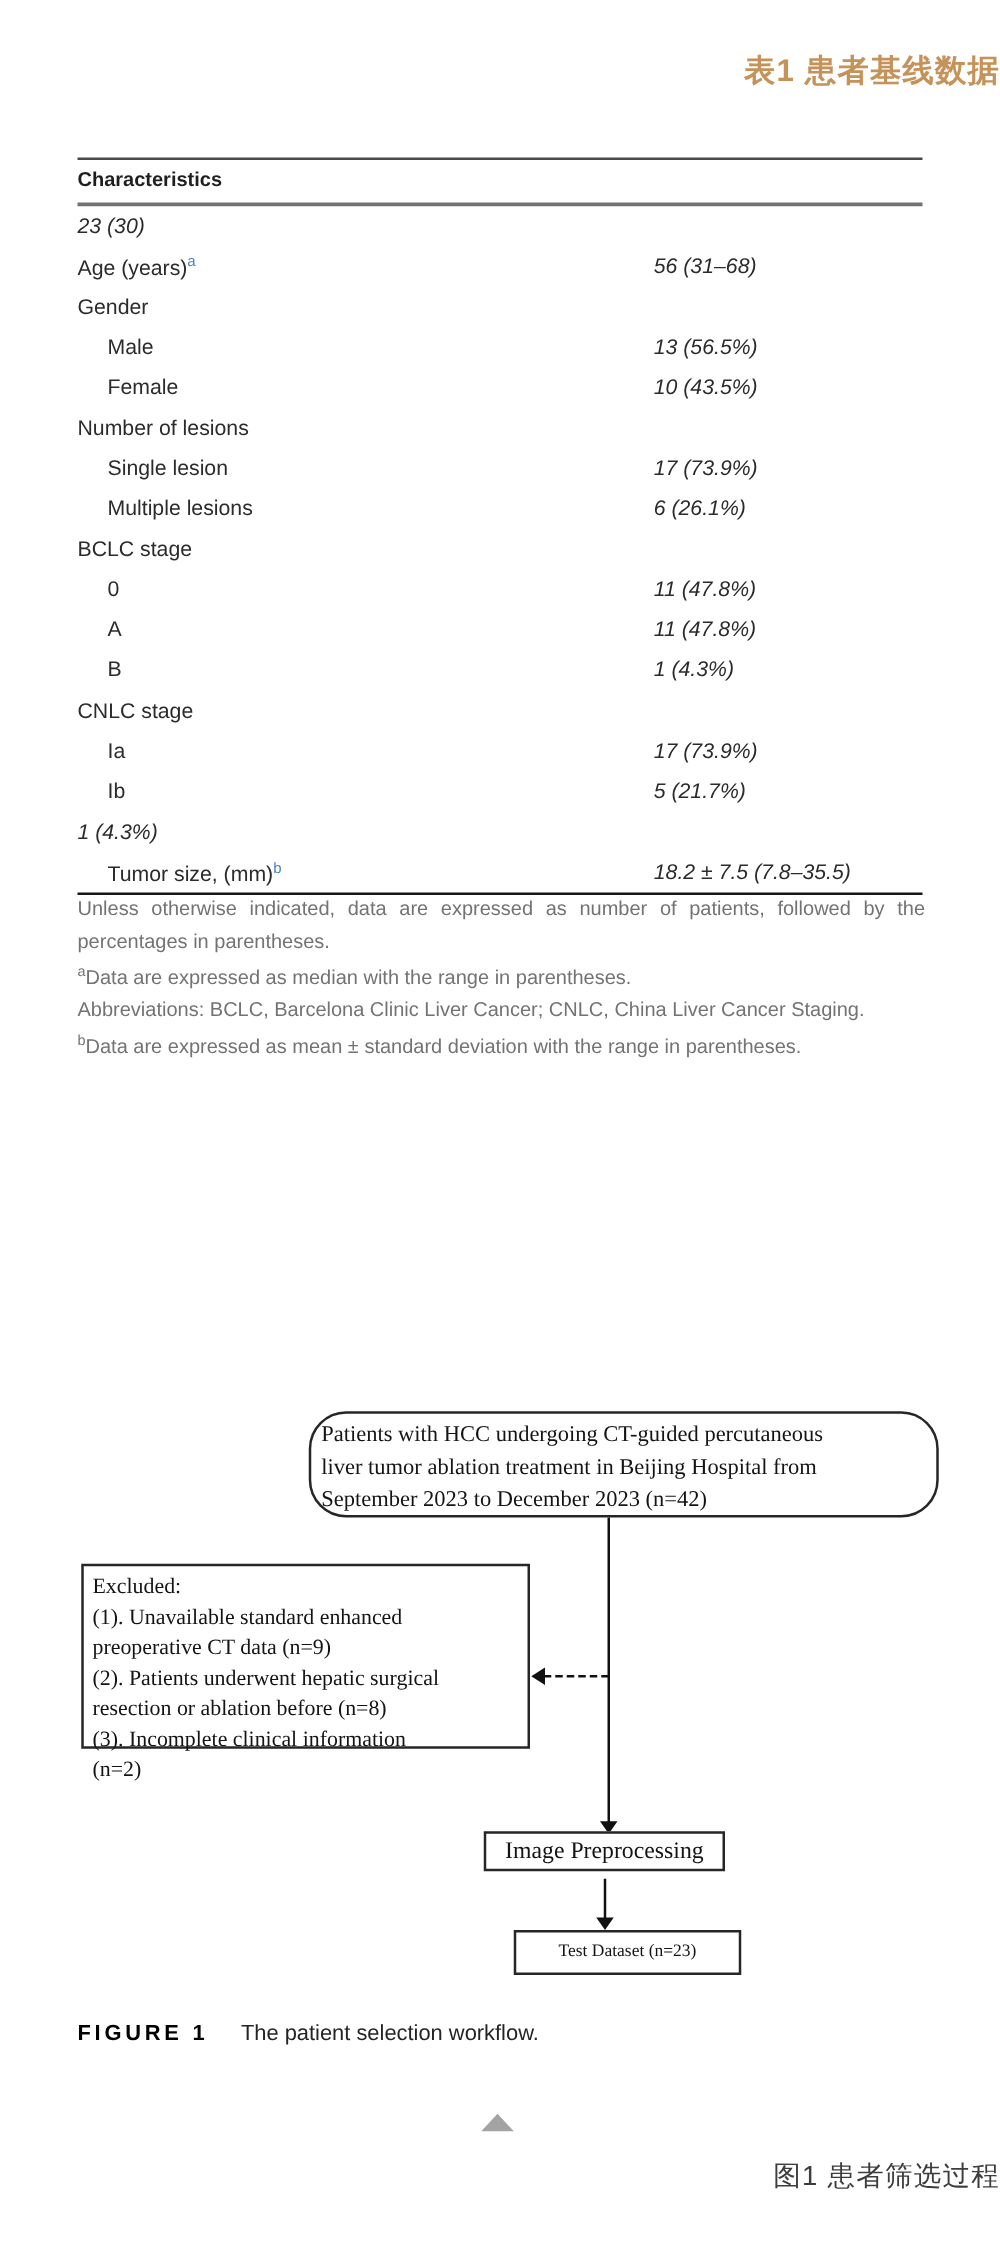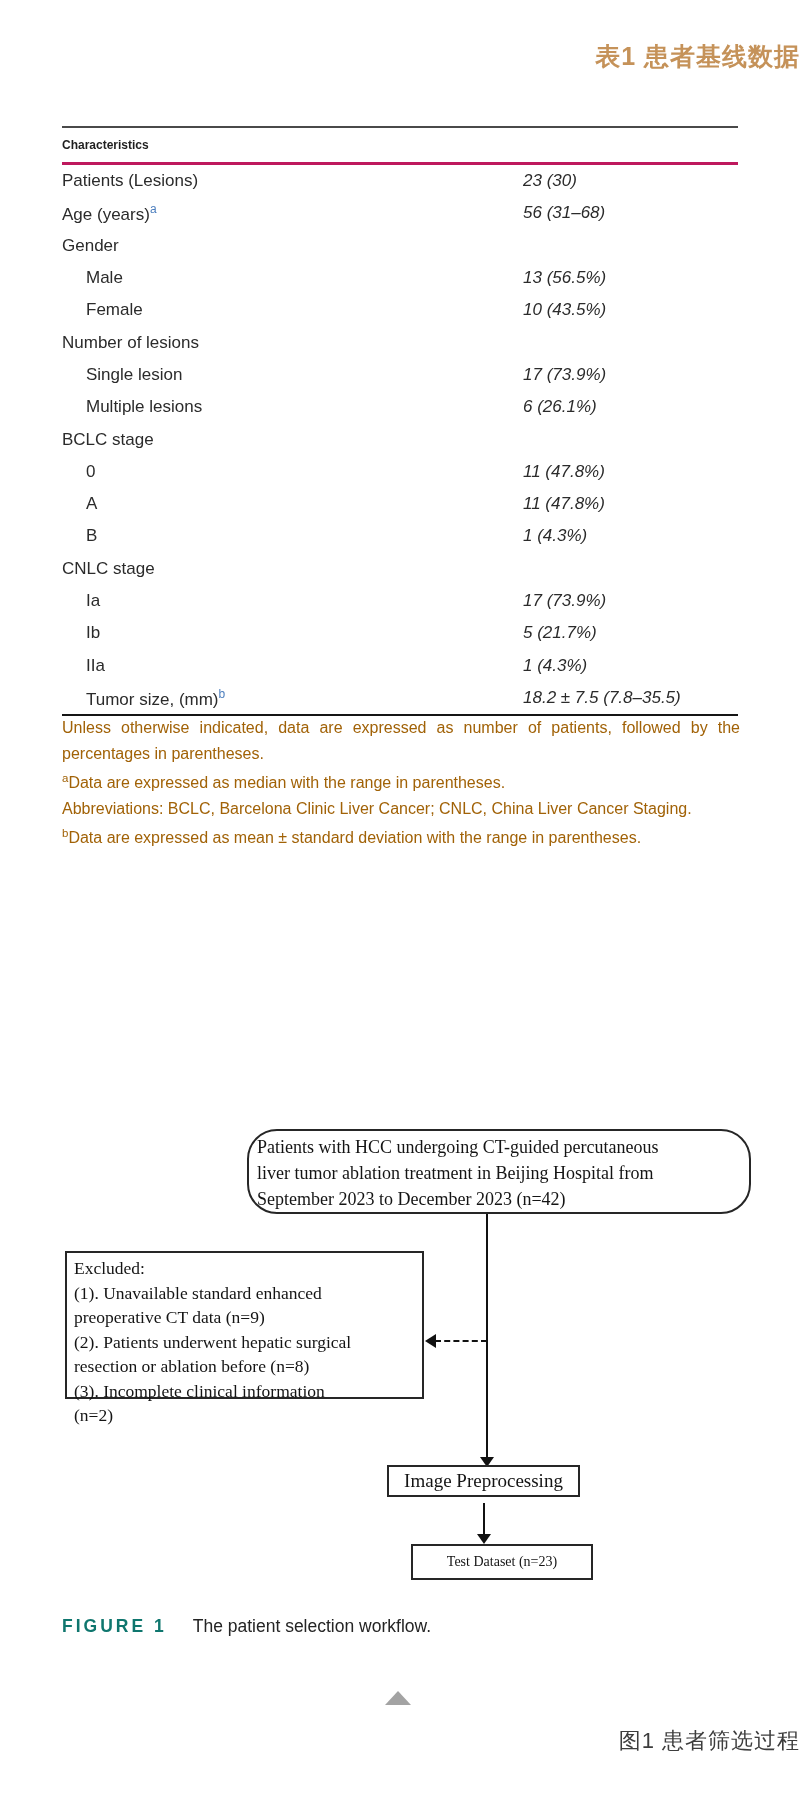--- a/index.html
+++ b/index.html
@@ -15,34 +15,34 @@
     color:#c59259; letter-spacing:1px;
   }
 
   
   .tbl {
     position:absolute; left:62px; top:126px; width:676px;
   }
   .tbl-toprule { border-top:2.5px solid #4a4a4a; }
   .tbl-header {
     height:34px; display:flex; align-items:center;
-    font-size:12px; font-weight:bold; color:#1f1f1f;
-    border-bottom:3px solid #be185d;
+    font-size:16px; font-weight:bold; color:#1f1f1f;
+    border-bottom:3px solid #737373;
   }
   .trow { display:flex; height:32.3px; align-items:center; font-size:17px; color:#2b2b2b; }
   .tlabel { flex:0 0 461px; white-space:nowrap; }
   .trow.indent .tlabel { padding-left:24px; flex-basis:437px; }
   .tvalue { white-space:nowrap;font-style:italic; }
   .tbl-botrule { border-top:2.5px solid #151515; }
   sup.blue { color:#4d7fbe; font-size:12px; }
 
   
   .footnotes {
     position:absolute; left:62px; top:715px; width:678px;
-    font-size:16px; line-height:25.5px; color:#a16207;
+    font-size:16px; line-height:25.5px; color:#737373;
   }
   .footnotes p { margin:0; text-align:justify; }
   .footnotes sup { font-size:11.5px; }
 
   
   .fc-box {
     position:absolute; box-sizing:border-box;
     border:2px solid #262626; background:#ffffff;
     font-family:"Liberation Serif", serif; color:#141414;
     white-space:pre-line;
@@ -59,41 +59,40 @@
               border-left:7px solid transparent; border-right:7px solid transparent; border-top:10px solid #111; }
   .fc-vline2 { position:absolute; left:483px; top:1503px; width:0; height:33px; border-left:2px solid #111; }
   .fc-varrowhead2 { position:absolute; left:477px; top:1534px; width:0; height:0;
               border-left:7px solid transparent; border-right:7px solid transparent; border-top:10px solid #111; }
   .fc-dash { position:absolute; left:435px; top:1340px; width:52px; height:0; border-top:2.5px dashed #111; }
   .fc-darrowhead { position:absolute; left:425px; top:1334px; width:0; height:0;
               border-top:7px solid transparent; border-bottom:7px solid transparent; border-right:11px solid #111; }
 
   
   .fig-cap { position:absolute; left:62px; top:1616px; font-size:17.5px; color:#242424; }
-  .fig-cap .fig-label { font-weight:bold; letter-spacing:3px; margin-right:26px; color:#0f766e; }
+  .fig-cap .fig-label { font-weight:bold; letter-spacing:3px; margin-right:26px; color:#000000; }
 
   
   .up-triangle { position:absolute; left:385px; top:1691px; width:0; height:0;
     border-left:13px solid transparent; border-right:13px solid transparent; border-bottom:14px solid #a3a3a3; }
   .zh-caption { position:absolute; top:1726px; left:0; width:100%;
     text-align:right; font-size:22px; color:#3d3d3d; letter-spacing:1px; }
 </style>
 </head>
 <body>
 
 <div id="canvas">
 
   <div class="zh-title">表1  患者基线数据</div>
 
   <div class="tbl">
     <div class="tbl-toprule"></div>
     <div class="tbl-header">Characteristics</div>
     <div>
         <div class="trow">
-          <span class="tlabel">Patients (Lesions)</span>
           <span class="tvalue">23 (30)</span>
         </div>
         <div class="trow">
           <span class="tlabel">Age (years)<sup class="blue">a</sup></span>
           <span class="tvalue">56 (31–68)</span>
         </div>
         <div class="trow">
           <span class="tlabel">Gender</span>
           <span class="tvalue"></span>
         </div>
@@ -139,21 +138,20 @@
         </div>
         <div class="trow indent">
           <span class="tlabel">Ia</span>
           <span class="tvalue">17 (73.9%)</span>
         </div>
         <div class="trow indent">
           <span class="tlabel">Ib</span>
           <span class="tvalue">5 (21.7%)</span>
         </div>
         <div class="trow indent">
-          <span class="tlabel">IIa</span>
           <span class="tvalue">1 (4.3%)</span>
         </div>
         <div class="trow indent">
           <span class="tlabel">Tumor size, (mm)<sup class="blue">b</sup></span>
           <span class="tvalue">18.2 ± 7.5 (7.8–35.5)</span>
         </div>
       </div>
     <div class="tbl-botrule"></div>
   </div>
 

